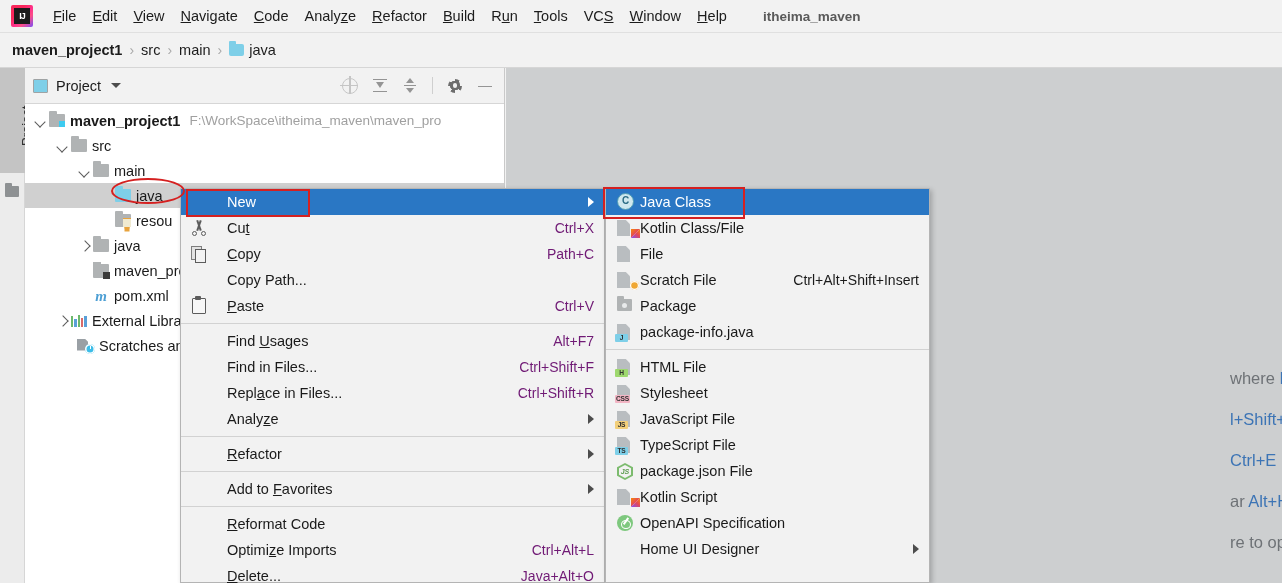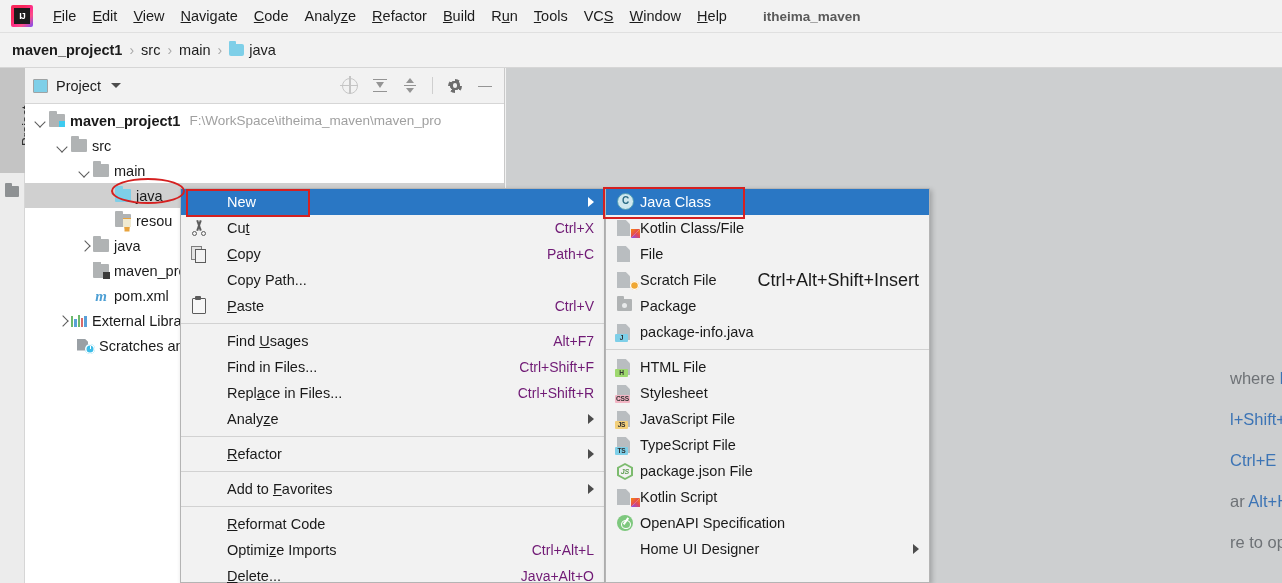--- a/index.html
+++ b/index.html
@@ -251,21 +251,21 @@
     background:#f2f2f2; border:1px solid #b4b4b4;
     box-shadow:2px 2px 5px rgba(0,0,0,.22);
   }
   .srow {
     height:26px; display:flex; align-items:center; position:relative;
     padding-left:8px; padding-right:10px; font-size:14.5px; white-space:nowrap;
   }
   .srow.hi { background:#2a77c4; color:#fff; }
   .sicon { width:26px; flex:0 0 auto; height:20px; position:relative; }
   .slabel { flex:1 1 auto; }
-  .sshort { margin-left:18px; font-size:18px; }
+  .sshort { margin-left:18px; font-size:14px; }
   .ssep { height:1px; background:#d2d2d2; margin:4px 0; }
 
   
   .fdoc{position:absolute;left:3px;top:2px;width:13px;height:16px;background:#b9bdc0;
     clip-path:polygon(0 0,68% 0,100% 26%,100% 100%,0 100%);}
   .badge{position:absolute;left:1px;bottom:0px;height:8px;min-width:13px;padding:0 1px;
     font-size:6.6px;font-weight:bold;line-height:8px;text-align:center;color:#2f2f2f;border-radius:1px;
     font-family:"Liberation Sans",sans-serif;letter-spacing:-0.2px;}
   
   .ico-javaclass{position:absolute;left:3px;top:1px;width:17px;height:17px;border-radius:50%;

